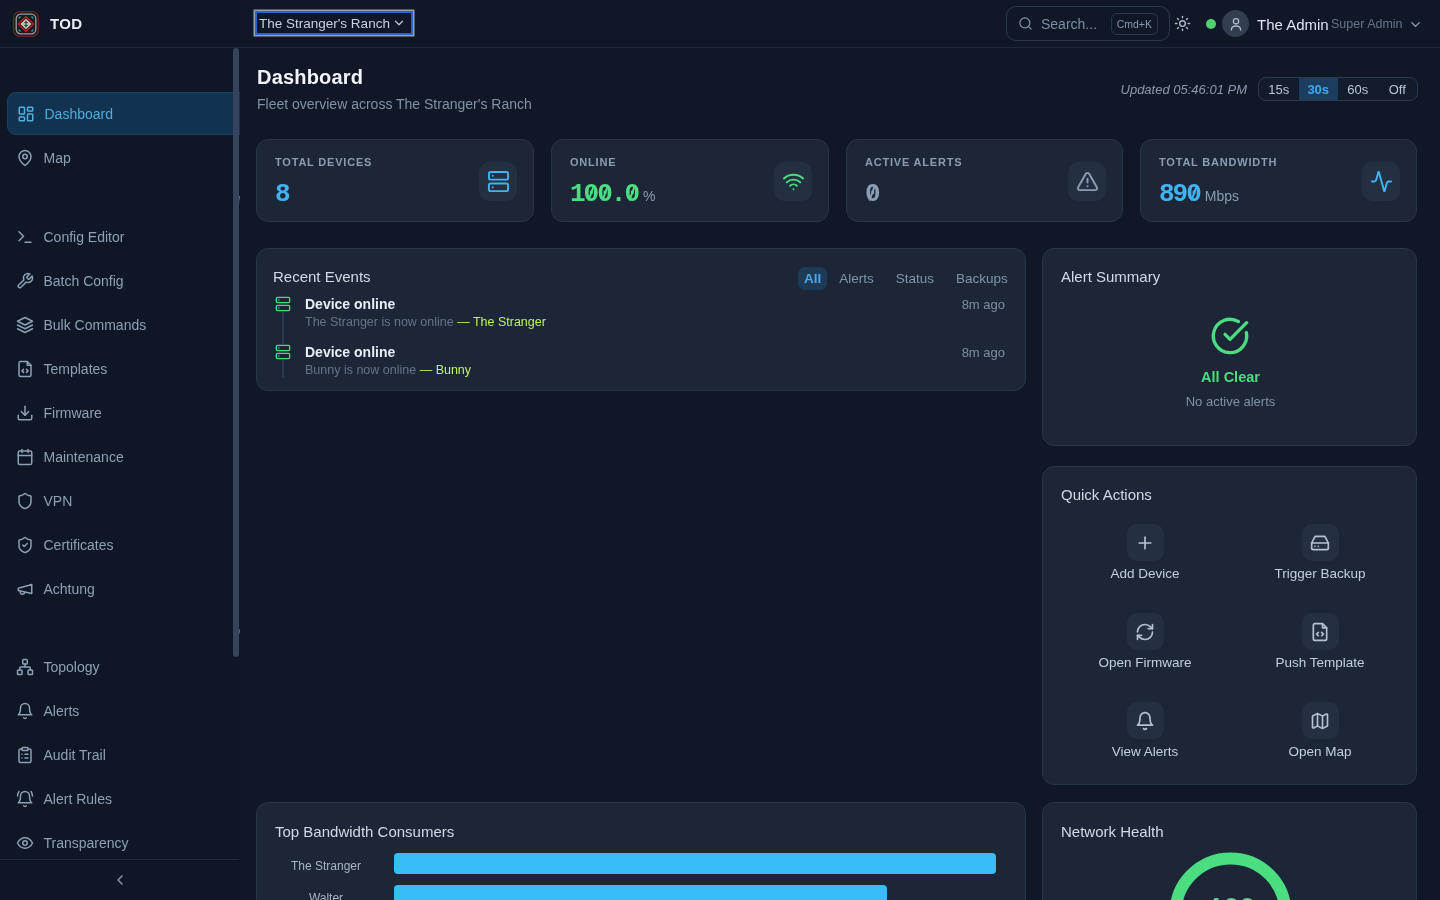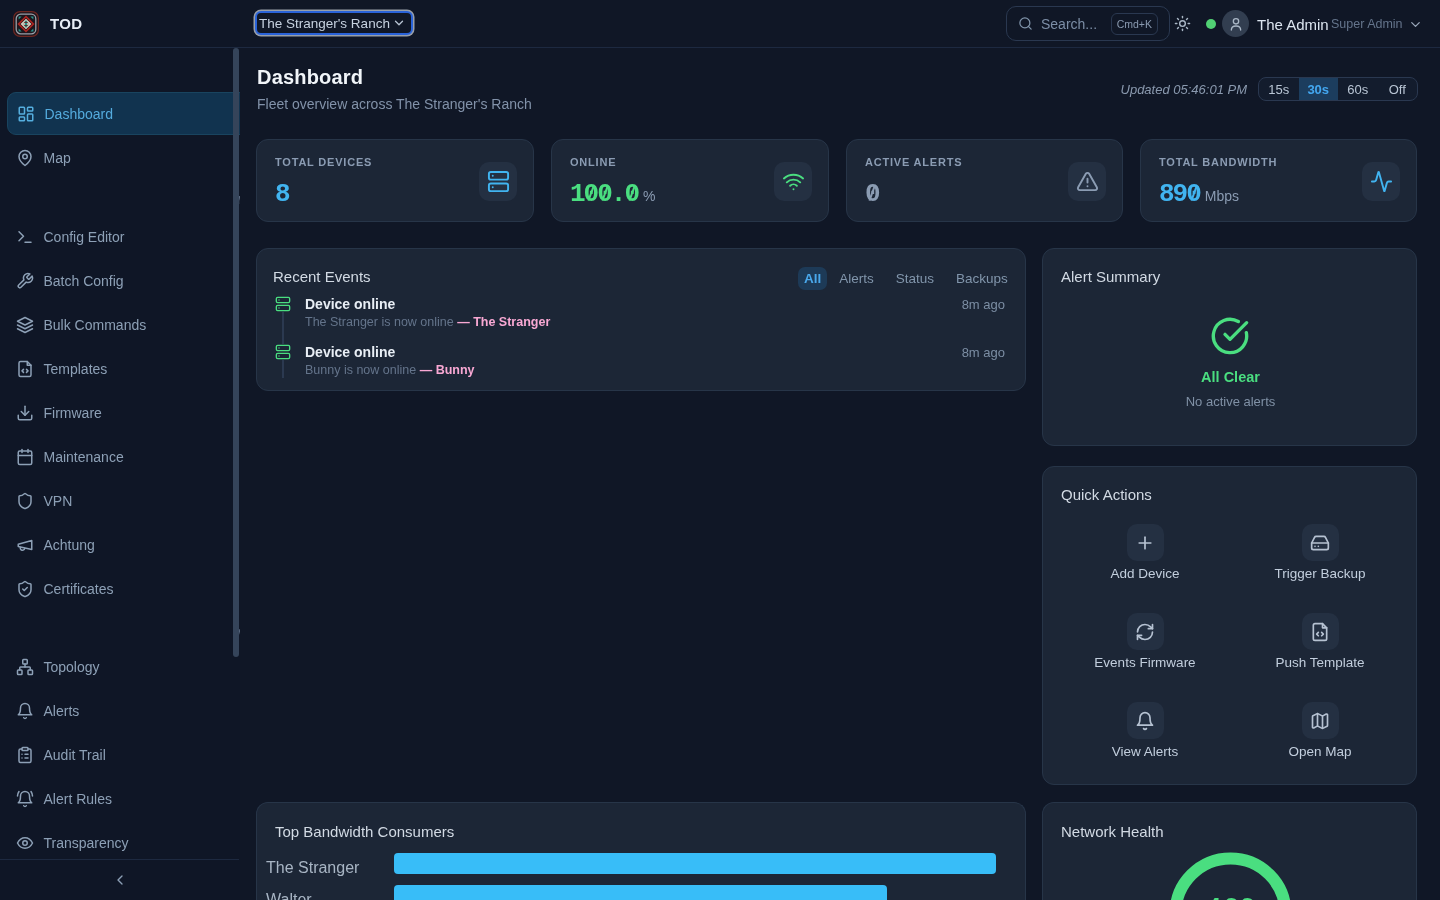--- a/index.html
+++ b/index.html
@@ -16,21 +16,21 @@
 .item { height:43px; margin-bottom:1px; display:flex; align-items:center; border-radius:9px; color:#8da0b6; font-size:14px; }
 .item .ic { width:18px; height:18px; margin-left:8.5px; margin-right:10px; flex:0 0 18px; }
 .item.active { background:#11334f; color:#54abdd; border:1px solid #19445f; }
 .item.active .ic { color:#55aede; }
 .ic { color:#8da0b6; }
 #sb-scroll { position:absolute; left:233px; top:48px; width:6px; height:609px; border-radius:3px; background:#35445a; }
 #sb-bottom { position:absolute; left:0; bottom:0; width:239px; height:41px; border-top:1px solid #1d2940; display:flex; align-items:center; justify-content:center; color:#8da0b6; }
 
 
 #header { position:absolute; left:240px; top:0; width:1200px; height:48px; background:#101726; border-bottom:1px solid #1d2940; }
-#netsel { position:absolute; left:255px; top:11px; width:158px; height:24px; border:2px solid #2a63d8; border-radius:6px; box-shadow:0 0 0 1.5px rgba(226,232,240,.65); background:#101726; color:#c7d2e0; font-size:13.5px; display:flex; align-items:center; padding:0 5px 0 2px; white-space:nowrap; }
+#netsel { position:absolute; left:255px; top:11px; width:158px; height:24px; border:2px solid #2a63d8; border-radius:0; box-shadow:0 0 0 1.5px rgba(226,232,240,.65); background:#101726; color:#c7d2e0; font-size:13.5px; display:flex; align-items:center; padding:0 5px 0 2px; white-space:nowrap; }
 #netsel .chev { margin-left:auto; }
 #search { position:absolute; left:1006px; top:6px; width:164px; height:35px; border:1px solid #2a3850; border-radius:10px; display:flex; align-items:center; padding-left:11px; color:#7c8ea6; font-size:14px; white-space:nowrap; }
 #cmdk { margin-left:auto; margin-right:11px; border:1px solid #2a3850; border-radius:6px; font-size:10.5px; color:#8a9ab0; padding:4px 5px; }
 #avatar { width:27px; height:27px; border-radius:50%; background:#323e50; display:flex; align-items:center; justify-content:center; }
 #uname { color:#dce5ef; font-size:15px; }
 #urole { color:#64748b; font-size:12.5px; }
 
 
 #main { position:absolute; left:240px; top:48px; width:1200px; height:852px; background:#101726; }
 h1 { position:absolute; left:257px; top:67px; font-size:20px; line-height:20px; color:#f1f5f9; font-weight:bold; letter-spacing:.2px; }
@@ -54,33 +54,33 @@
 .green { color:#4ade80; }
 .gray { color:#8b9cb3; }
 .z { position:relative; display:inline-block; }
 .z:after { content:''; position:absolute; left:6.3px; top:5px; width:2px; height:15px; background:currentColor; transform:rotate(20deg); }
 
 
 .evt-ic { position:absolute; left:18px; width:16px; height:16px; color:#4ade80; background:#1c2636; }
 .evt-line { position:absolute; left:25px; width:1.5px; background:#2b3950; }
 .evt-t { position:absolute; left:48px; font-size:14px; font-weight:bold; color:#e8eef5; }
 .evt-s { position:absolute; left:48px; font-size:12.5px; color:#64748b; }
-.evt-s b { font-weight:bold; color:#f9a8d4; }
+.evt-s b { font-weight:normal; color:#bef264; }
 .evt-ago { position:absolute; right:20px; font-size:13px; color:#7c8ea4; }
 .tabs { position:absolute; left:541px; top:18px; display:flex; align-items:center; font-size:13.5px; color:#8195ab; }
 .tabs .pill { background:#1d3a57; color:#4aa9ec; font-weight:bold; border-radius:7px; padding:4px 6px; }
 .tabs span { margin-left:22px; }
 
 
 .qa { position:absolute; width:160px; text-align:center; }
 .qa .btn { width:37px; height:37px; margin:0 auto; background:#243042; border-radius:10px; display:flex; align-items:center; justify-content:center; color:#b6c2d2; }
 .qa .qlbl { margin-top:5px; font-size:13.5px; color:#c2cedd; }
 
 
-.bar-lbl { position:absolute; font-size:16px; color:#a8b5c4; text-align:left; width:120px; }
+.bar-lbl { position:absolute; font-size:12px; color:#a8b5c4; text-align:center; width:120px; }
 .bar { position:absolute; height:21px; background:#38bdf8; border-radius:4px; }
 </style>
 </head>
 <body>
 
 <div id="sidebar">
   <div id="logo-row">
     <svg width="26" height="26" viewBox="0 0 26 26">
       <rect x="0.6" y="0.6" width="24.8" height="24.8" rx="6.5" fill="#1d161d" stroke="#6e2722" stroke-width="1.2"></rect>
       <rect x="3.2" y="3.2" width="19.6" height="19.6" rx="4.5" fill="none" stroke="#99a0aa" stroke-width="1.3"></rect>
@@ -172,31 +172,31 @@
       Maintenance
     </div>
     <div class="item">
       <svg class="ic" viewBox="0 0 24 24" fill="none" stroke="currentColor" stroke-width="2" stroke-linecap="round" stroke-linejoin="round">
           <path d="M20 13c0 5-3.5 7.5-7.66 8.95a1 1 0 0 1-.67-.01C7.5 20.5 4 18 4 13V6a1 1 0 0 1 1-1c2 0 4.5-1.2 6.24-2.72a1.17 1.17 0 0 1 1.52 0C14.51 3.81 17 5 19 5a1 1 0 0 1 1 1z"></path>
         </svg>
       VPN
     </div>
     <div class="item">
       <svg class="ic" viewBox="0 0 24 24" fill="none" stroke="currentColor" stroke-width="2" stroke-linecap="round" stroke-linejoin="round">
+          <path d="M20 13c0 5-3.5 7.5-7.66 8.95a1 1 0 0 1-.67-.01C7.5 20.5 4 18 4 13V6a1 1 0 0 1 1-1c2 0 4.5-1.2 6.24-2.72a1.17 1.17 0 0 1 1.52 0C14.51 3.81 17 5 19 5a1 1 0 0 1 1 1z"></path>
+          <path d="m9 12 2 2 4-4"></path>
+        </svg>
+      Certificates
+    </div>
+    <div class="item">
+      <svg class="ic" viewBox="0 0 24 24" fill="none" stroke="currentColor" stroke-width="2" stroke-linecap="round" stroke-linejoin="round">
           <path d="m3 11 18-5v12L3 14v-3z"></path>
           <path d="M11.6 16.8a3 3 0 1 1-5.8-1.6"></path>
         </svg>
       Achtung
-    </div>
-    <div class="item">
-      <svg class="ic" viewBox="0 0 24 24" fill="none" stroke="currentColor" stroke-width="2" stroke-linecap="round" stroke-linejoin="round">
-          <path d="M20 13c0 5-3.5 7.5-7.66 8.95a1 1 0 0 1-.67-.01C7.5 20.5 4 18 4 13V6a1 1 0 0 1 1-1c2 0 4.5-1.2 6.24-2.72a1.17 1.17 0 0 1 1.52 0C14.51 3.81 17 5 19 5a1 1 0 0 1 1 1z"></path>
-          <path d="m9 12 2 2 4-4"></path>
-        </svg>
-      Certificates
     </div>
   </div>
   <div class="navlabel" style="margin-top:17px">MONITOR</div>
   <div style="height:5px"></div>
   <div class="nav">
     <div class="item">
       <svg class="ic" viewBox="0 0 24 24" fill="none" stroke="currentColor" stroke-width="2" stroke-linecap="round" stroke-linejoin="round">
           <rect x="16" y="16" width="6" height="6" rx="1"></rect>
           <rect x="2" y="16" width="6" height="6" rx="1"></rect>
           <rect x="9" y="2" width="6" height="6" rx="1"></rect>
@@ -405,21 +405,21 @@
   </div>
   <div class="qa" style="left:22px; top:146px;">
     <div class="btn">
         <svg width="20" height="20" viewBox="0 0 24 24" fill="none" stroke="currentColor" stroke-width="2" stroke-linecap="round" stroke-linejoin="round">
           <path d="M3 12a9 9 0 0 1 9-9 9.75 9.75 0 0 1 6.74 2.74L21 8"></path>
           <path d="M21 3v5h-5"></path>
           <path d="M21 12a9 9 0 0 1-9 9 9.75 9.75 0 0 1-6.74-2.74L3 16"></path>
           <path d="M8 16H3v5"></path>
         </svg>
       </div>
-    <div class="qlbl">Events Firmware</div>
+    <div class="qlbl">Open Firmware</div>
   </div>
   <div class="qa" style="left:197px; top:146px;">
     <div class="btn">
         <svg width="20" height="20" viewBox="0 0 24 24" fill="none" stroke="currentColor" stroke-width="2" stroke-linecap="round" stroke-linejoin="round">
           <path d="M15 2H6a2 2 0 0 0-2 2v16a2 2 0 0 0 2 2h12a2 2 0 0 0 2-2V7z"></path>
           <path d="M15 2v5h5"></path>
           <path d="m10 12.5-2 2 2 2"></path>
           <path d="m14 12.5 2 2-2 2"></path>
         </svg>
       </div>

